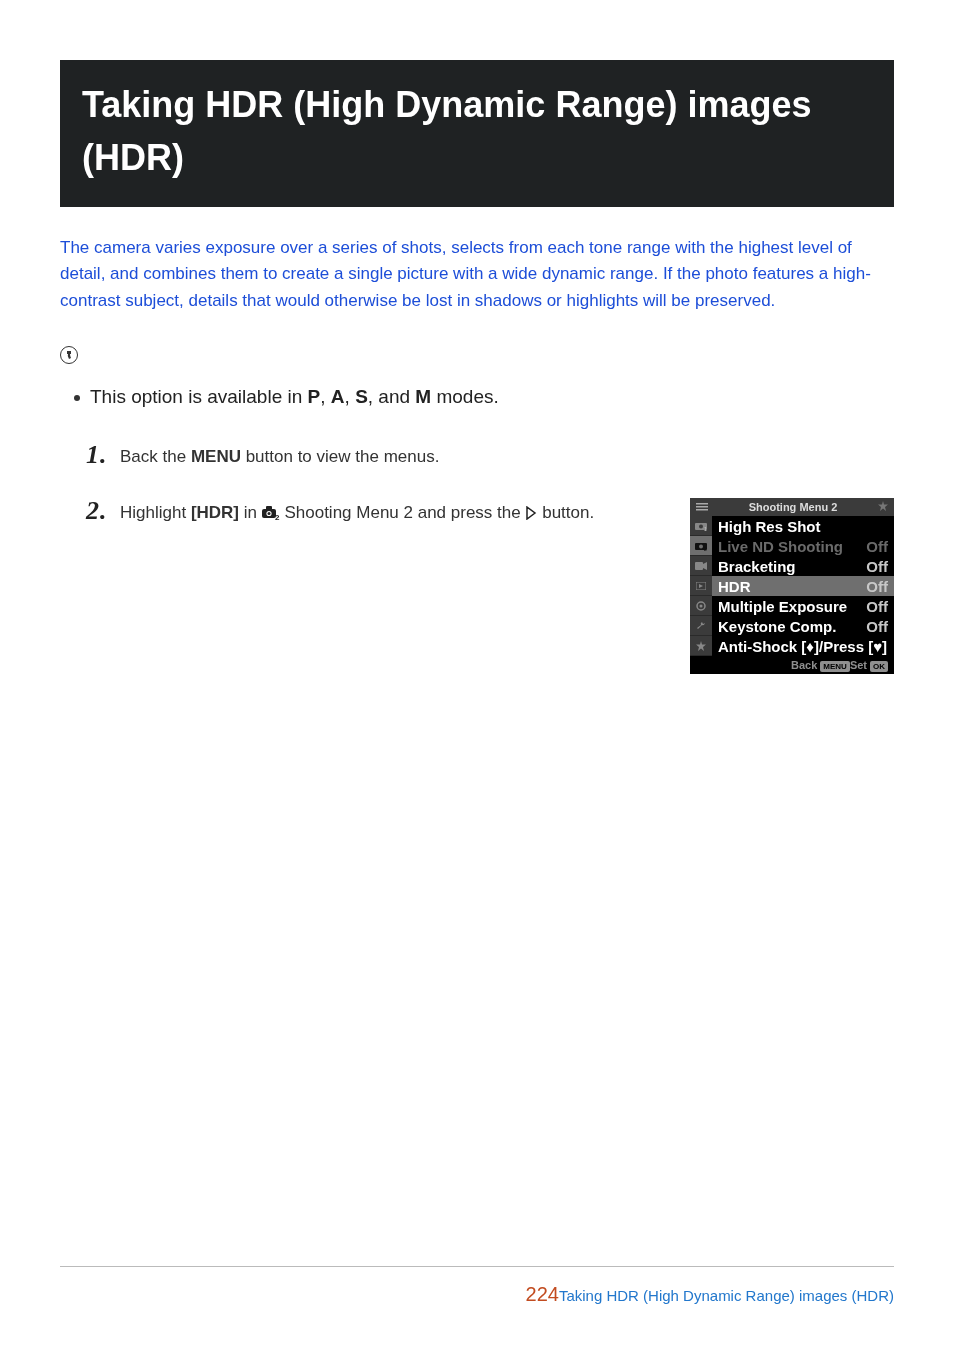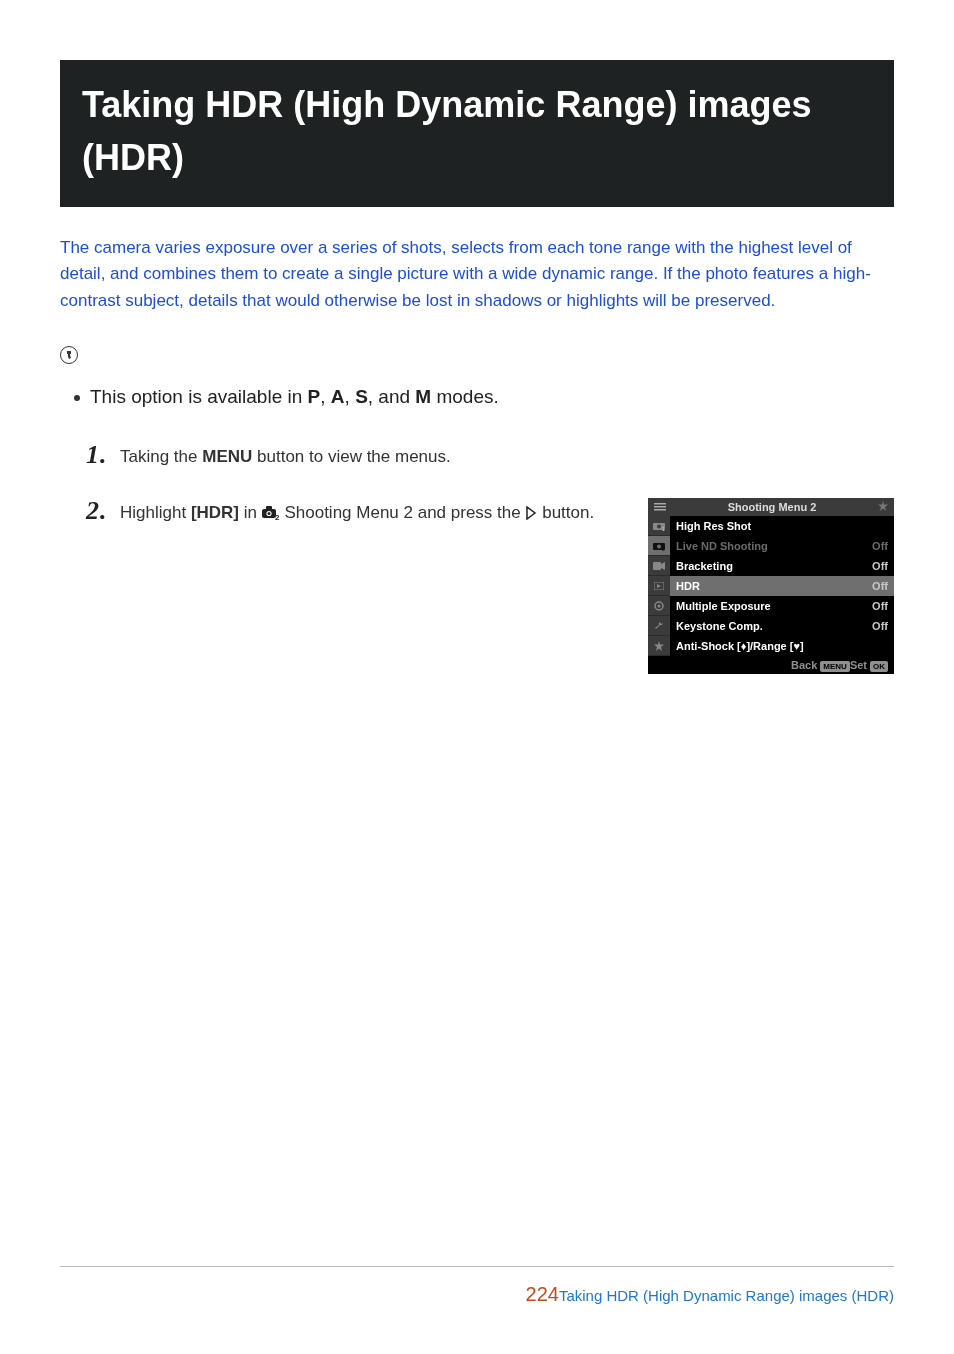--- a/index.html
+++ b/index.html
@@ -92,21 +92,21 @@
       margin-left: 26px;
     }
     .step2-text { flex: 1 1 auto; display: flex; }
     .step2-screenshot { flex: 0 0 auto; margin-left: 18px; }
     strong { font-weight: 700; }
     .camera-icon { position: relative; top: 2px; display: inline-block; }
     .chevron-right { position: relative; top: 2px; display: inline-block; }
 
     
     .cam-menu {
-      width: 246px;
+      width: 204px;
       background: #5eead4;
       font-family: Arial, sans-serif;
       font-size: 11px;
       color: #e7e7e7;
     }
     .cam-header {
       background: #3b3b3b;
       display: flex;
       align-items: center;
       justify-content: space-between;
@@ -134,21 +134,21 @@
     .cam-list { flex: 1; }
     .cam-item {
       display: flex;
       justify-content: space-between;
       align-items: center;
       height: 20px;
       padding: 0 6px;
       font-weight: 700;
       background: #000;
       color: #fff;
-      font-size: 11px;
+      font-size: 15px;
     }
     .cam-item.disabled { color: #6a6a6a; }
     .cam-item.selected { background: #6f6f6f; }
     .cam-item .val { color: #c8c8c8; font-weight: 700; }
     .cam-item.disabled .val { color: #6a6a6a; }
     .cam-footer {
       display: flex;
       justify-content: flex-end;
       padding: 3px 6px;
       background: #000;
@@ -206,21 +206,21 @@
   <div class="bullet-row">
     <span class="bullet-dot"></span>
     <span>
       <span>This option is available in </span><strong>P</strong><span>, </span><strong>A</strong><span>, </span><strong>S</strong><span>, and </span><strong>M</strong><span> modes.</span>
     </span>
   </div>
 
   <div class="step-row">
     <div class="step-num"><span>1</span><span class="dot">.</span></div>
     <div class="step-body">
-      <span>Taking the </span><strong>MENU</strong><span> button to view the menus.</span>
+      <span>Back the </span><strong>MENU</strong><span> button to view the menus.</span>
     </div>
   </div>
 
   <div class="step2-wrap">
     <div class="step2-text">
       <div class="step-num"><span>2</span><span class="dot">.</span></div>
       <div class="step-body">
         <span>Highlight </span><strong>[HDR]</strong><span> in </span><span class="camera-icon"><svg width="18" height="14" viewBox="0 0 18 14">
               <rect x="0" y="3" width="14" height="9" rx="2" fill="#222"></rect>
               <rect x="4" y="0" width="6" height="4" rx="1" fill="#222"></rect>
@@ -310,21 +310,21 @@
               </div>
             <div class="cam-item">
                 <span>Multiple Exposure</span>
                 <span class="val">Off</span>
               </div>
             <div class="cam-item">
                 <span>Keystone Comp.</span>
                 <span class="val">Off</span>
               </div>
             <div class="cam-item">
-                <span>Anti-Shock [♦]/Range [♥]</span>
+                <span>Anti-Shock [♦]/Press [♥]</span>
                 <span class="val"></span>
               </div>
           </div>
         </div>
         <div class="cam-footer">
           <span><span>Back</span><span class="pill">MENU</span></span>
           <span><span>Set</span><span class="pill">OK</span></span>
         </div>
       </div>
     </div>

